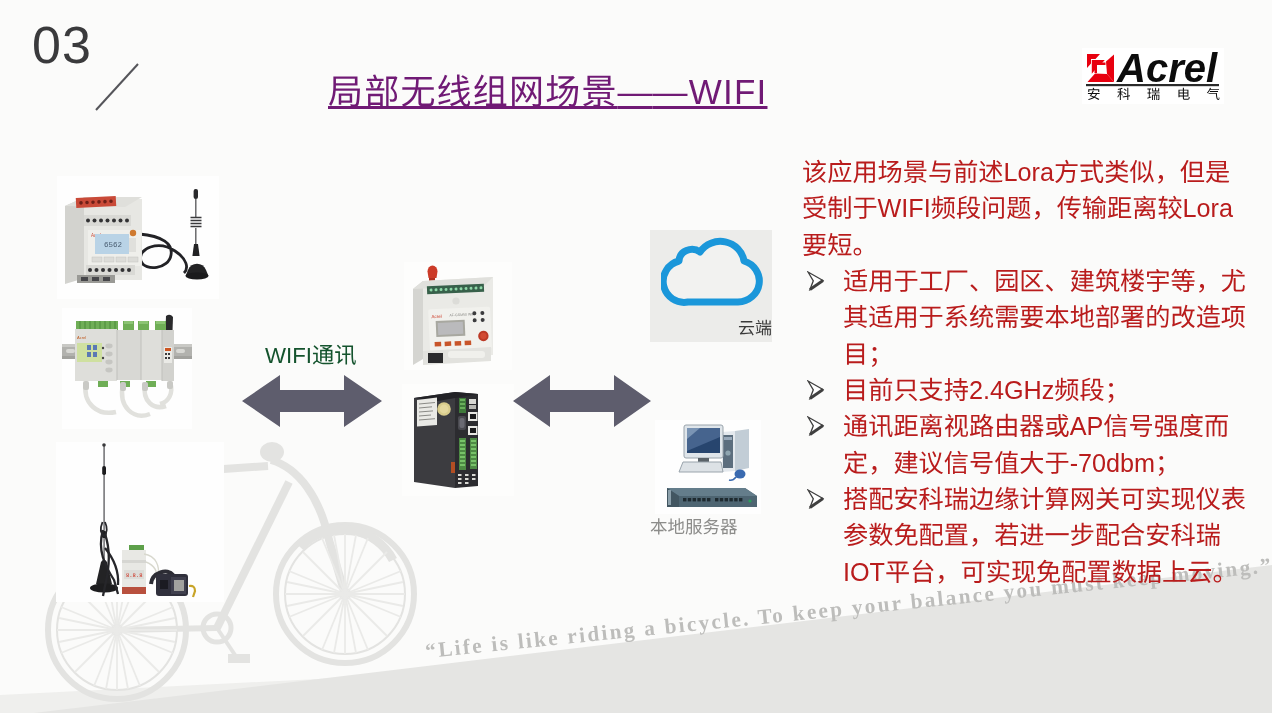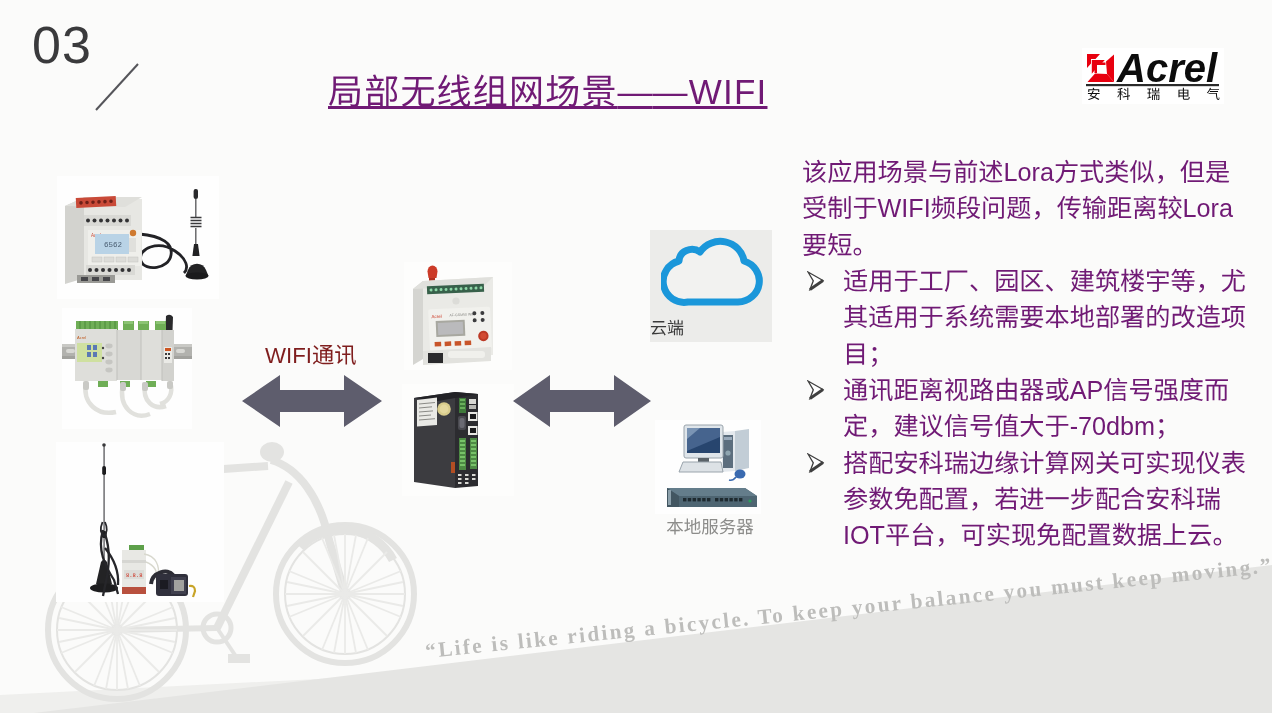--- a/index.html
+++ b/index.html
@@ -1,25 +1,25 @@
 <!DOCTYPE html>
 <html lang="zh-CN"><head>
 <meta charset="utf-8">
 <style>
 html,body{margin:0;padding:0;}
 body{width:1272px;height:713px;overflow:hidden;background:#fbfbfa;font-family:"Liberation Sans",sans-serif;}
 .slide{position:absolute;top:0;left:0;width:1272px;height:713px;overflow:hidden;}
 .abs{position:absolute;}
 #num03{left:32px;top:15px;font-size:52px;color:#3a3a3c;letter-spacing:1px;}
 #title{left:328px;top:73px;width:460px;font-size:35px;letter-spacing:1.2px;line-height:1.06;color:#701a75;white-space:nowrap;text-decoration:underline;}
-#wifitxt{left:265px;top:337px;font-size:22.3px;color:#7f1d1d;}
+#wifitxt{left:265px;top:337px;font-size:22.3px;color:#14532d;}
 #cloudbox{left:650px;top:230px;width:122px;height:112px;background:#ececea;}
-#cloudlbl{left:650px;top:314px;width:122px;text-align:left;font-size:17px;color:#3a3a3a;}
-#serverlbl{left:650px;top:513px;width:120px;text-align:center;font-size:17.5px;color:#8c8c8a;}
-#rtext{left:802px;top:154px;width:460px;font-size:25.2px;line-height:36.33px;color:#701a75;}
+#cloudlbl{left:650px;top:314px;width:122px;text-align:right;font-size:17px;color:#3a3a3a;}
+#serverlbl{left:650px;top:513px;width:120px;font-size:17.5px;color:#8c8c8a;}
+#rtext{left:802px;top:154px;width:460px;font-size:25.2px;line-height:36.33px;color:#b91c1c;}
 .bl{position:relative;padding-left:41px;}
 .bl .bullet{position:absolute;left:5px;top:8px;line-height:0;}
 .bl .bullet svg{display:block;}
 </style>
 </head>
 <body>
 <div class="slide">
 
 <svg class="abs" style="left:0;top:0" width="1272" height="713" viewBox="0 0 1272 713">
   <polygon points="0,695 1272,631 1272,713 0,713" fill="#efefed"></polygon>
@@ -497,20 +497,26 @@
           <svg width="18" height="20" viewBox="0 0 18 20">
             <path d="M1,1 L16,9.5 L3,18.5 L6.3,9.8 z" fill="#fff" stroke="#3f3f3f" stroke-width="1.3"></path>
             <path d="M16,9.5 L3,18.5" stroke="#3f3f3f" stroke-width="2.8" fill="none"></path>
           </svg>
         </span>适用于工厂、园区、建筑楼宇等，尤<br>其适用于系统需要本地部署的改造项<br>目；</div>
   <div class="bl"><span class="bullet">
           <svg width="18" height="20" viewBox="0 0 18 20">
             <path d="M1,1 L16,9.5 L3,18.5 L6.3,9.8 z" fill="#fff" stroke="#3f3f3f" stroke-width="1.3"></path>
             <path d="M16,9.5 L3,18.5" stroke="#3f3f3f" stroke-width="2.8" fill="none"></path>
           </svg>
+        </span>目前只支持2.4GHz频段；</div>
+  <div class="bl"><span class="bullet">
+          <svg width="18" height="20" viewBox="0 0 18 20">
+            <path d="M1,1 L16,9.5 L3,18.5 L6.3,9.8 z" fill="#fff" stroke="#3f3f3f" stroke-width="1.3"></path>
+            <path d="M16,9.5 L3,18.5" stroke="#3f3f3f" stroke-width="2.8" fill="none"></path>
+          </svg>
         </span>通讯距离视路由器或AP信号强度而<br>定，建议信号值大于-70dbm；</div>
   <div class="bl"><span class="bullet">
           <svg width="18" height="20" viewBox="0 0 18 20">
             <path d="M1,1 L16,9.5 L3,18.5 L6.3,9.8 z" fill="#fff" stroke="#3f3f3f" stroke-width="1.3"></path>
             <path d="M16,9.5 L3,18.5" stroke="#3f3f3f" stroke-width="2.8" fill="none"></path>
           </svg>
         </span>搭配安科瑞边缘计算网关可实现仪表<br>参数免配置，若进一步配合安科瑞<br>IOT平台，可实现免配置数据上云。</div>
 </div>
 
 </div>

